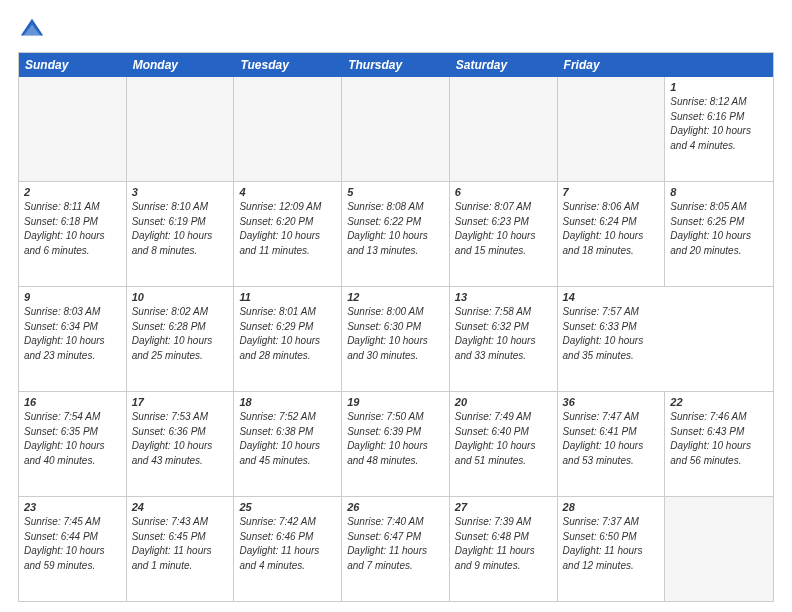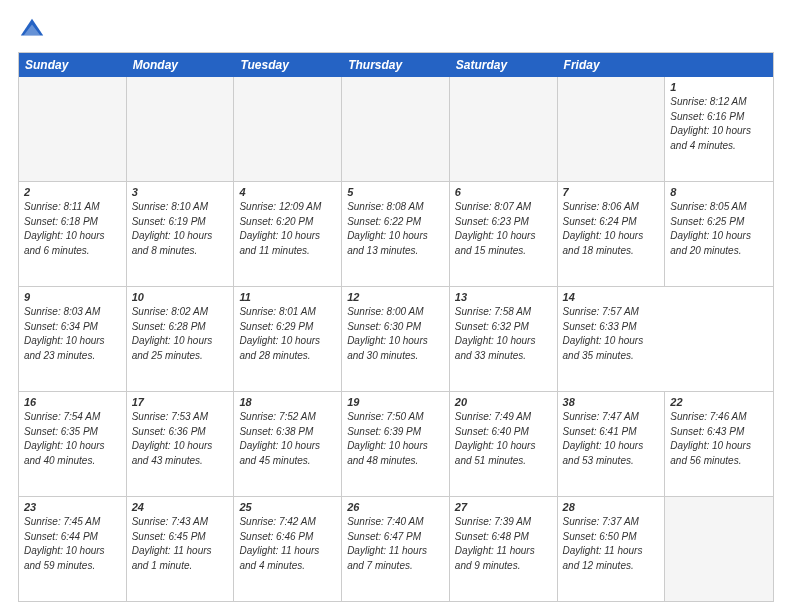--- a/index.html
+++ b/index.html
@@ -264,21 +264,21 @@
 Sunset: 6:39 PM
 Daylight: 10 hours and 48 minutes.</div>
           </div>
           <div class="cal-cell">
             <span class="day-num">20</span>
             <div class="day-info">Sunrise: 7:49 AM
 Sunset: 6:40 PM
 Daylight: 10 hours and 51 minutes.</div>
           </div>
           <div class="cal-cell">
-            <span class="day-num">38</span>
+            <span class="day-num">36</span>
             <div class="day-info">Sunrise: 7:47 AM
 Sunset: 6:41 PM
 Daylight: 10 hours and 53 minutes.</div>
           </div>
           <div class="cal-cell">
             <span class="day-num">22</span>
             <div class="day-info">Sunrise: 7:46 AM
 Sunset: 6:43 PM
 Daylight: 10 hours and 56 minutes.</div>
           </div>

